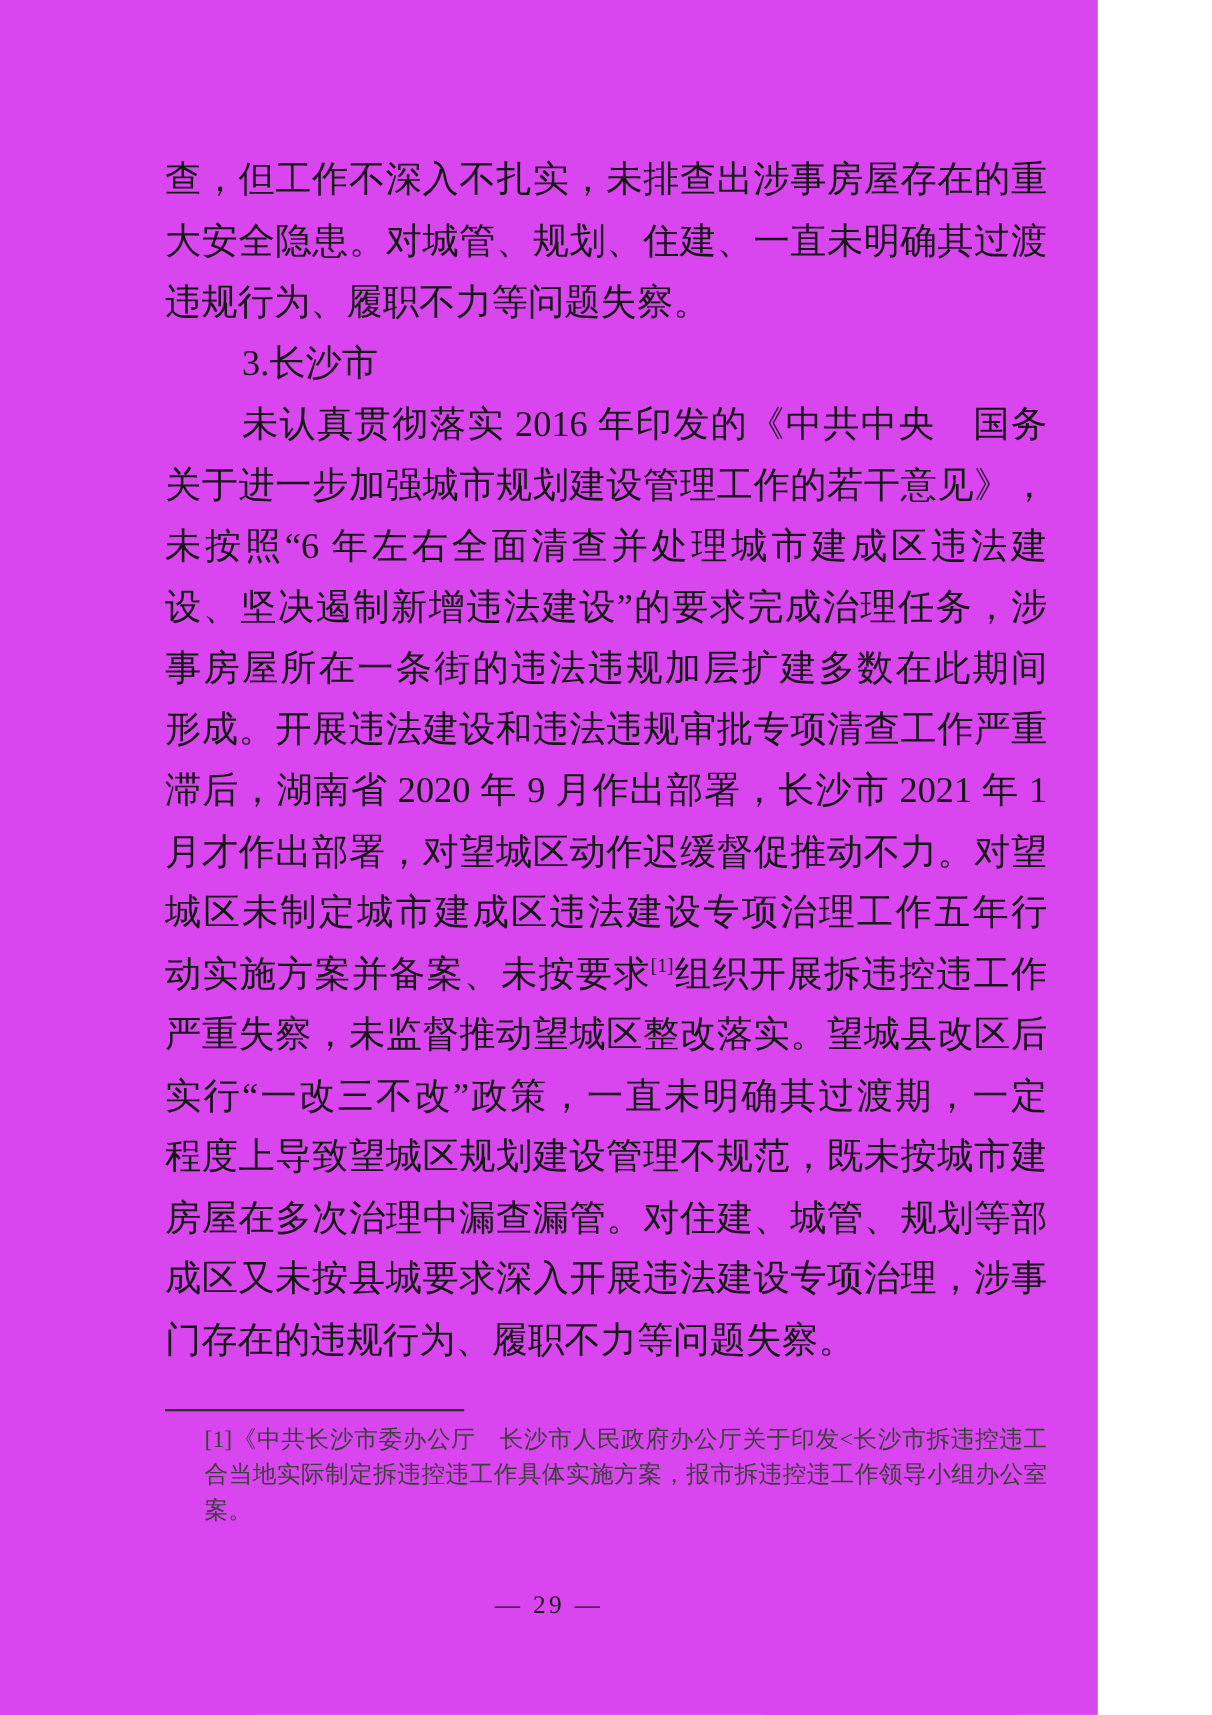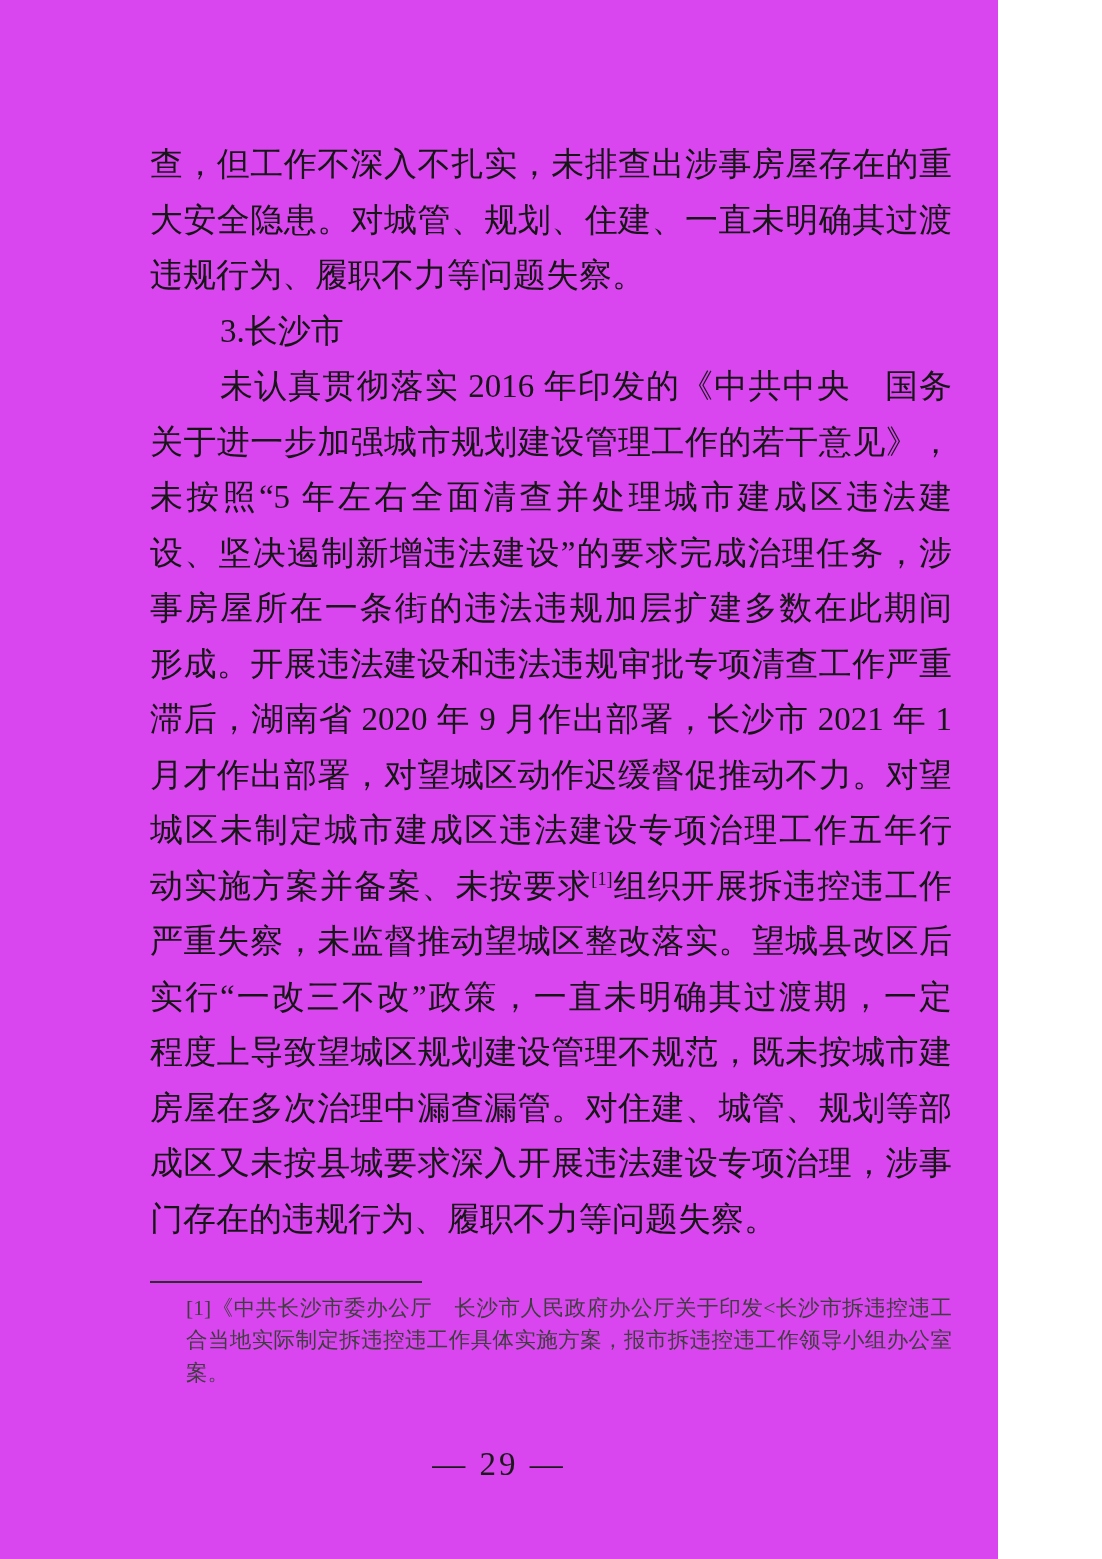--- a/index.html
+++ b/index.html
@@ -57,38 +57,38 @@
   }
   .fn-line.full { text-align-last: justify; }
   .page-footer {
     position: absolute;
     top: 1446px;
     left: 0;
     width: 100%;
     text-align: center;
   }
   .page-number {
-    font-size: 33px;
+    font-size: 23px;
     color: #1a1a1a;
     letter-spacing: 3px;
   }
 </style>
 </head>
 <body>
 
 <div class="page">
 
   <main class="body-text">
       <div class="line full">查，但工作不深入不扎实，未排查出涉事房屋存在的重</div>
       <div class="line full">大安全隐患。对城管、规划、住建、一直未明确其过渡期</div>
       <div class="line">违规行为、履职不力等问题失察。</div>
       <div class="line indent">3.长沙市</div>
       <div class="line full indent">未认真贯彻落实 2016 年印发的《中共中央　国务院</div>
       <div class="line full">关于进一步加强城市规划建设管理工作的若干意见》，</div>
-      <div class="line full">未按照“5 年左右全面清查并处理城市建成区违法建</div>
+      <div class="line full">未按照“6 年左右全面清查并处理城市建成区违法建</div>
       <div class="line full">设、坚决遏制新增违法建设”的要求完成治理任务，涉</div>
       <div class="line full">事房屋所在一条街的违法违规加层扩建多数在此期间</div>
       <div class="line full">形成。开展违法建设和违法违规审批专项清查工作严重</div>
       <div class="line full">滞后，湖南省 2020 年 9 月作出部署，长沙市 2021 年 1</div>
       <div class="line full">月才作出部署，对望城区动作迟缓督促推动不力。对望</div>
       <div class="line full">城区未制定城市建成区违法建设专项治理工作五年行</div>
       <div class="line full">动实施方案并备案、未按要求<sup>[1]</sup>组织开展拆违控违工作</div>
       <div class="line full">严重失察，未监督推动望城区整改落实。望城县改区后</div>
       <div class="line full">实行“一改三不改”政策，一直未明确其过渡期，一定</div>
       <div class="line full">程度上导致望城区规划建设管理不规范，既未按城市建</div>

